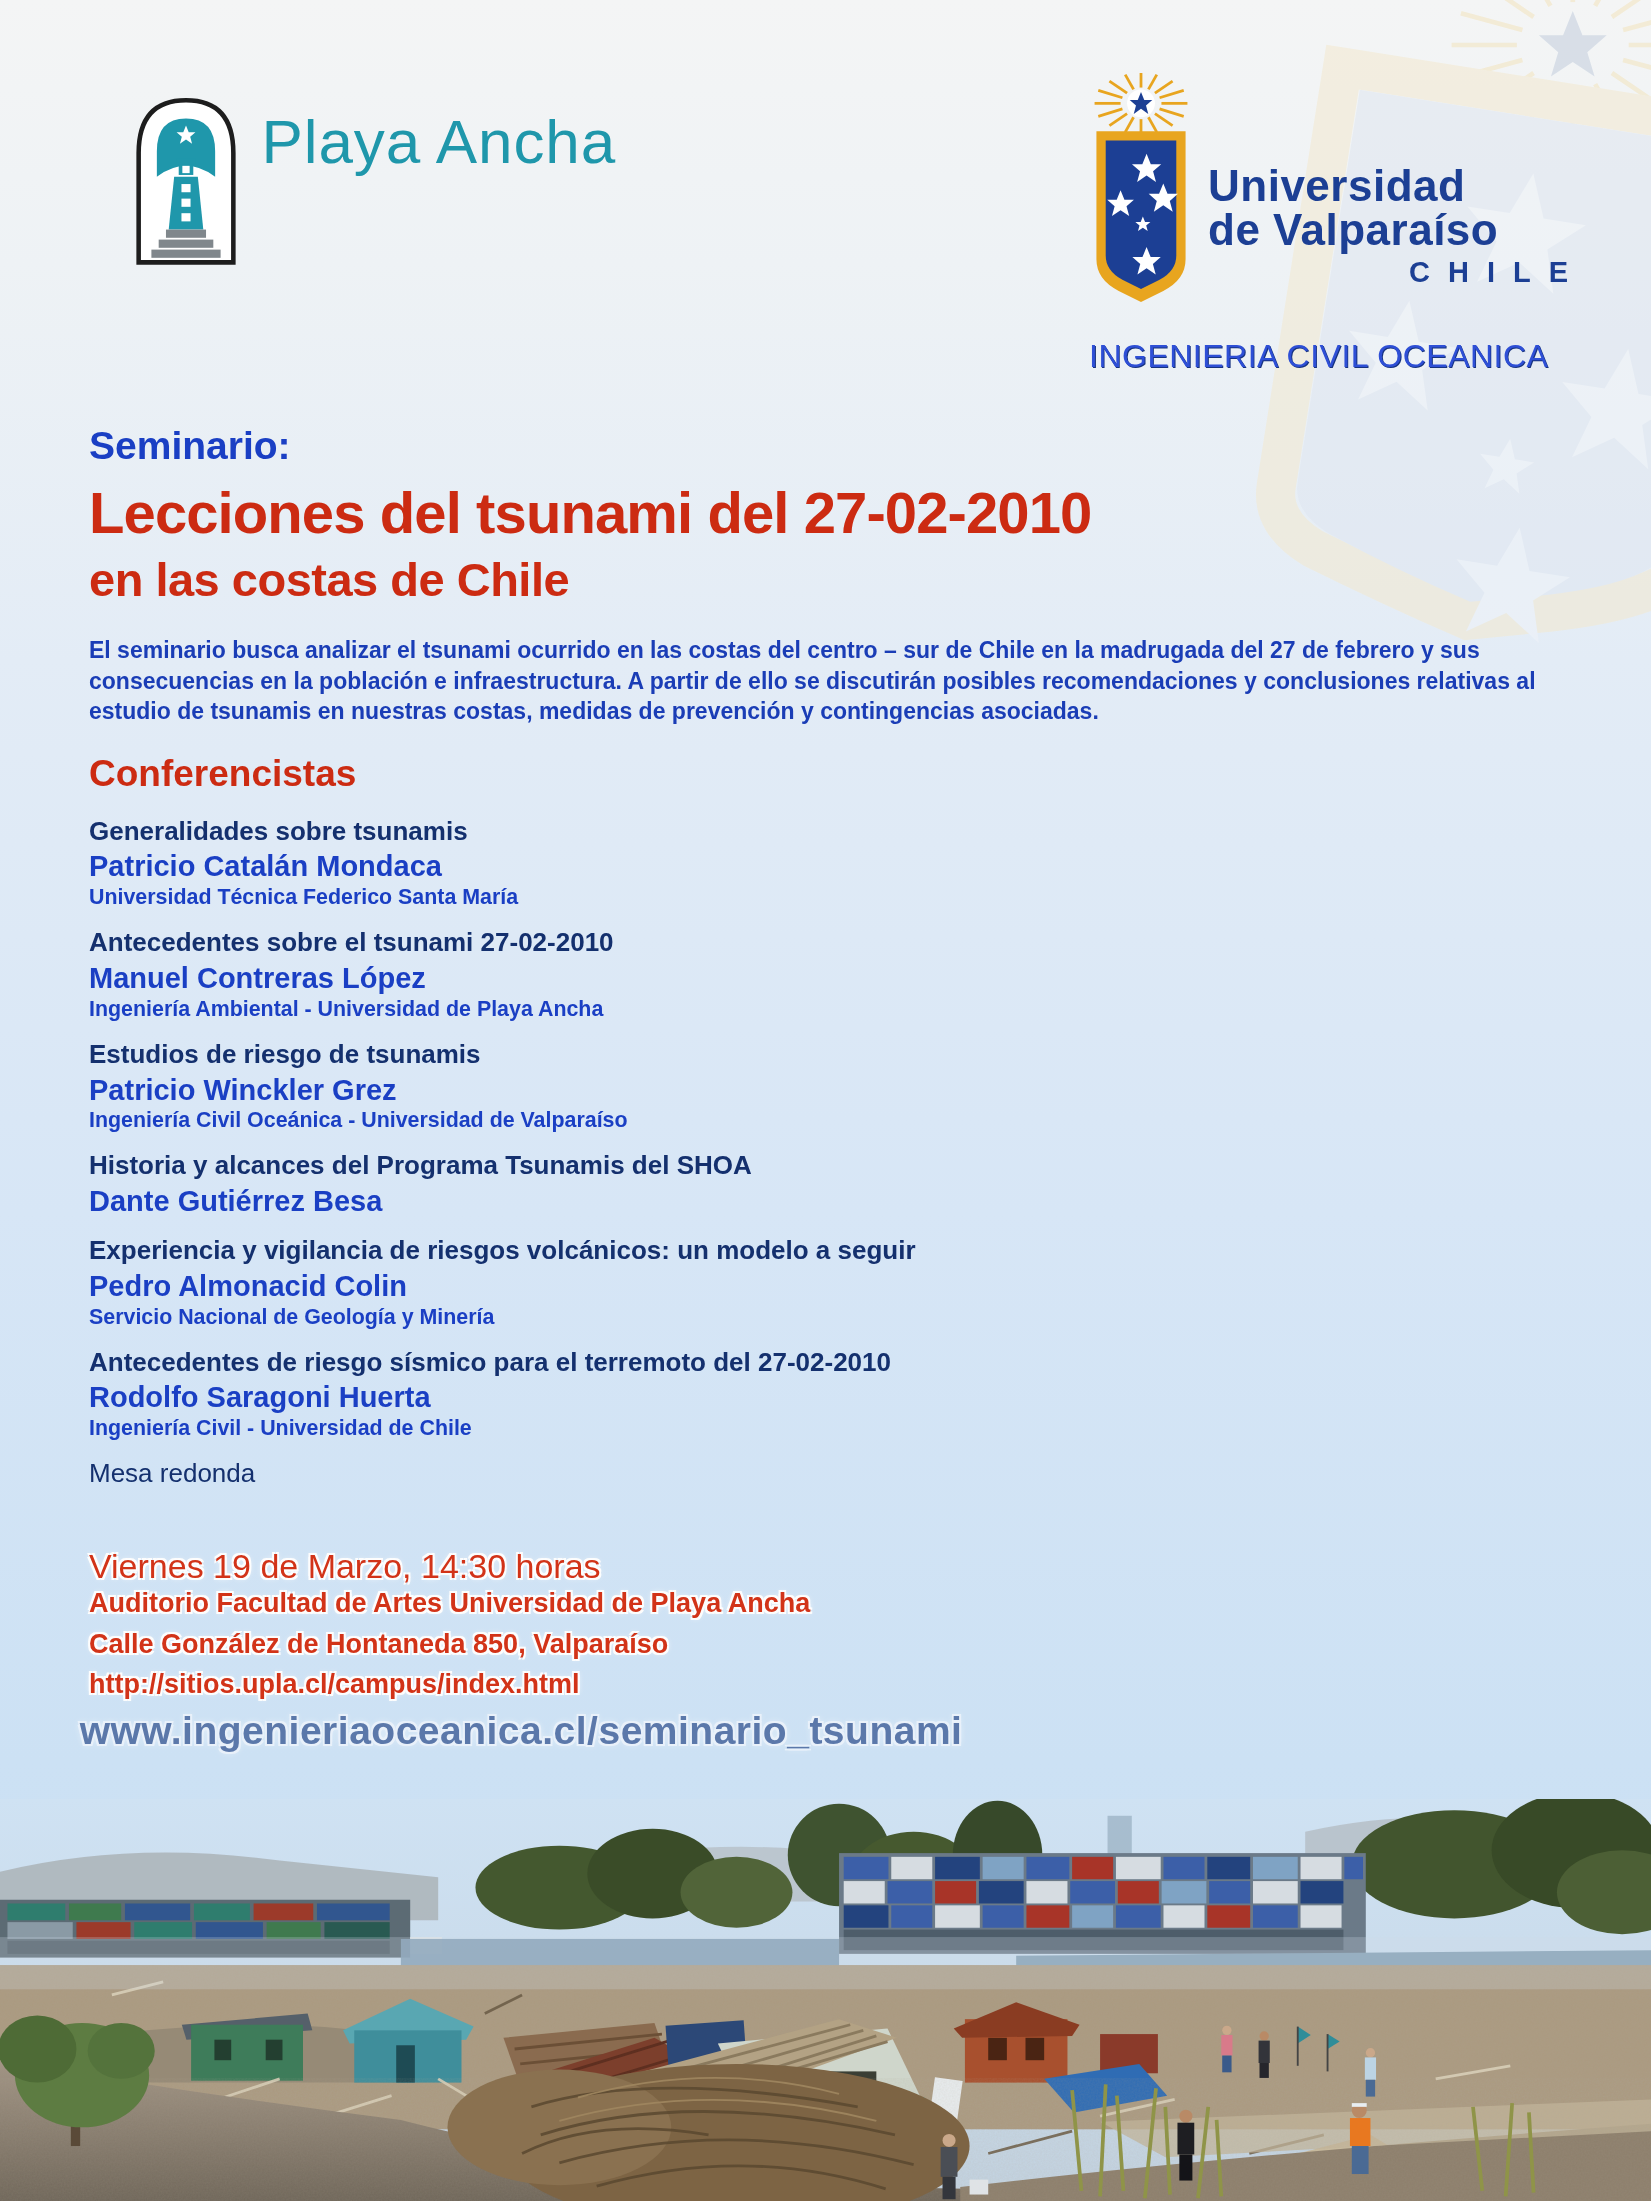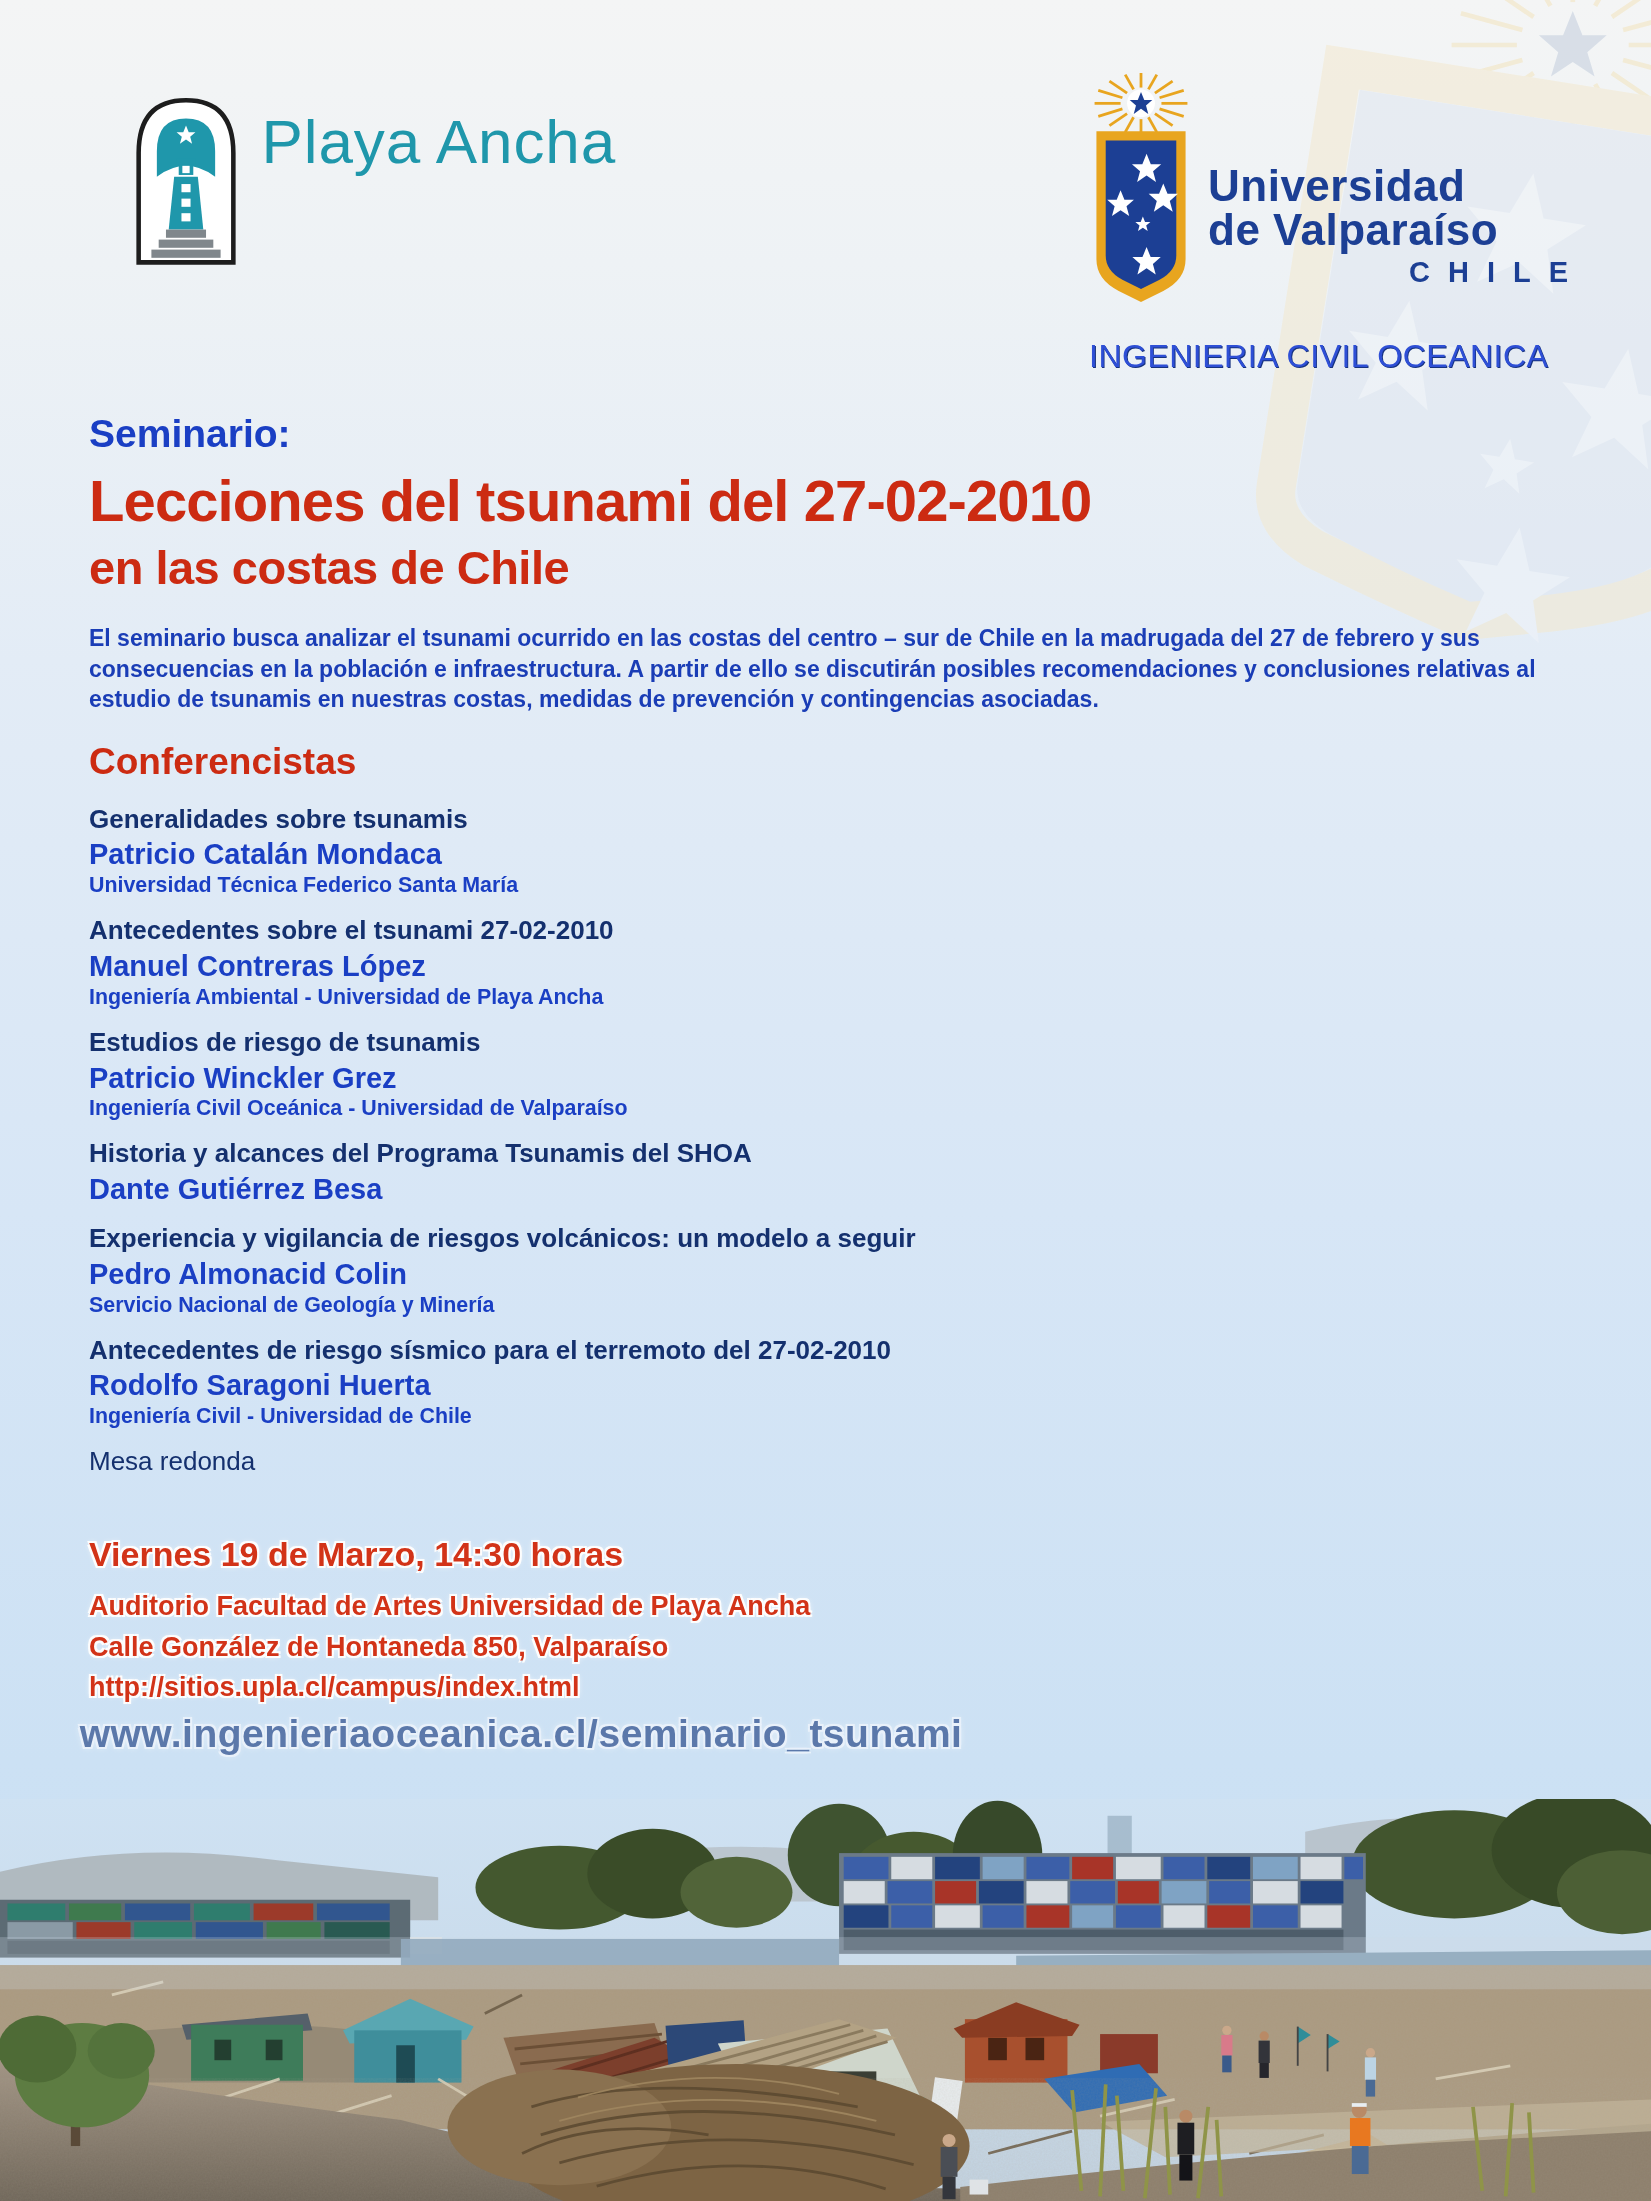--- a/index.html
+++ b/index.html
@@ -20,34 +20,34 @@
   .upla-line1{font-size:46px;color:#232323;font-weight:400;letter-spacing:0.9px;}
   .upla-line2{font-size:62px;color:#1f97ab;font-weight:400;letter-spacing:0.9px;}
   .uv{position:absolute;left:1089px;top:73px;width:485px;}
   .uv-top{display:flex;align-items:flex-start;}
   .uv-emblem{width:104px;height:252px;flex:0 0 auto;}
   .uv-words{margin-left:15px;padding-top:91px;line-height:1.0;}
   .uv-line1,.uv-line2{font-size:44px;font-weight:700;color:#1c3f94;letter-spacing:0.5px;}
   .uv-chile{font-size:29px;font-weight:700;color:#1c3f94;letter-spacing:.62em;text-align:right;width:378px;margin:5.6px 0 0 0;}
   .uv-dept{font-size:32px;font-weight:400;color:#2e4fd6;letter-spacing:0.5px;margin-top:13px;text-shadow:0.9px 0.9px 0 #16327e;}
   
-  .content{position:absolute;left:89px;top:412px;width:1482px;}
+  .content{position:absolute;left:89px;top:424px;width:1482px;}
   .kicker{font-size:39px;font-weight:700;color:#1a3fc4;margin:0 0 11.2px 0;}
   .title-main{font-size:58px;font-weight:700;color:#cc2b12;margin:0 0 5.6px 0;letter-spacing:-0.9px;}
   .title-sub{font-size:47px;font-weight:700;color:#cc2b12;margin:0 0 28px 0;letter-spacing:-0.5px;}
   .intro{font-size:23px;font-weight:700;color:#1a3db6;line-height:1.34;margin:0 0 26px 0;max-width:1454px;}
   .conf-heading{font-size:37px;font-weight:700;color:#cc2b12;margin:0 0 20.5px 0;}
   .talk{margin:0 0 17px 0;}
   .talk-topic{font-size:26px;font-weight:700;color:#14306e;margin:0 0 3.7px 0;}
   .talk-name{font-size:29px;font-weight:700;color:#1a3fc4;margin:0 0 1.9px 0;}
   .talk-affil{font-size:21.4px;font-weight:700;color:#1a3fc4;margin:0;}
   .mesa{font-size:26px;font-weight:400;color:#14306e;margin:3.7px 0 0 0;}
   .event{margin-top:58px;}
   .ev-outline{text-shadow:-1.9px -1.9px 0 #fdfdfd,1.9px -1.9px 0 #fdfdfd,-1.9px 1.9px 0 #fdfdfd,1.9px 1.9px 0 #fdfdfd,0 0 6.5px #ffffff;}
-  .ev-datetime{font-size:34px;font-weight:700;color:#d23318;margin:0 0 17px 0;}
+  .ev-datetime{font-size:34px;font-weight:400;color:#d23318;margin:0 0 2px 0;}
   .ev-line{font-size:27px;font-weight:700;color:#d23318;margin:0 0 9.3px 0;}
   .ev-www{font-size:39px;font-weight:700;color:#5b78aa;margin:7.5px 0 0 -9.3px;letter-spacing:0.5px;
           text-shadow:-1.9px -1.9px 0 #e9f1fa,1.9px -1.9px 0 #e9f1fa,-1.9px 1.9px 0 #e9f1fa,1.9px 1.9px 0 #e9f1fa,0 0 7.5px #f2f7fc;}
   
   .photo{position:absolute;left:0;top:1799px;width:1652px;height:403px;}
 </style>
 </head>
 <body>
 
 <div class="poster">

